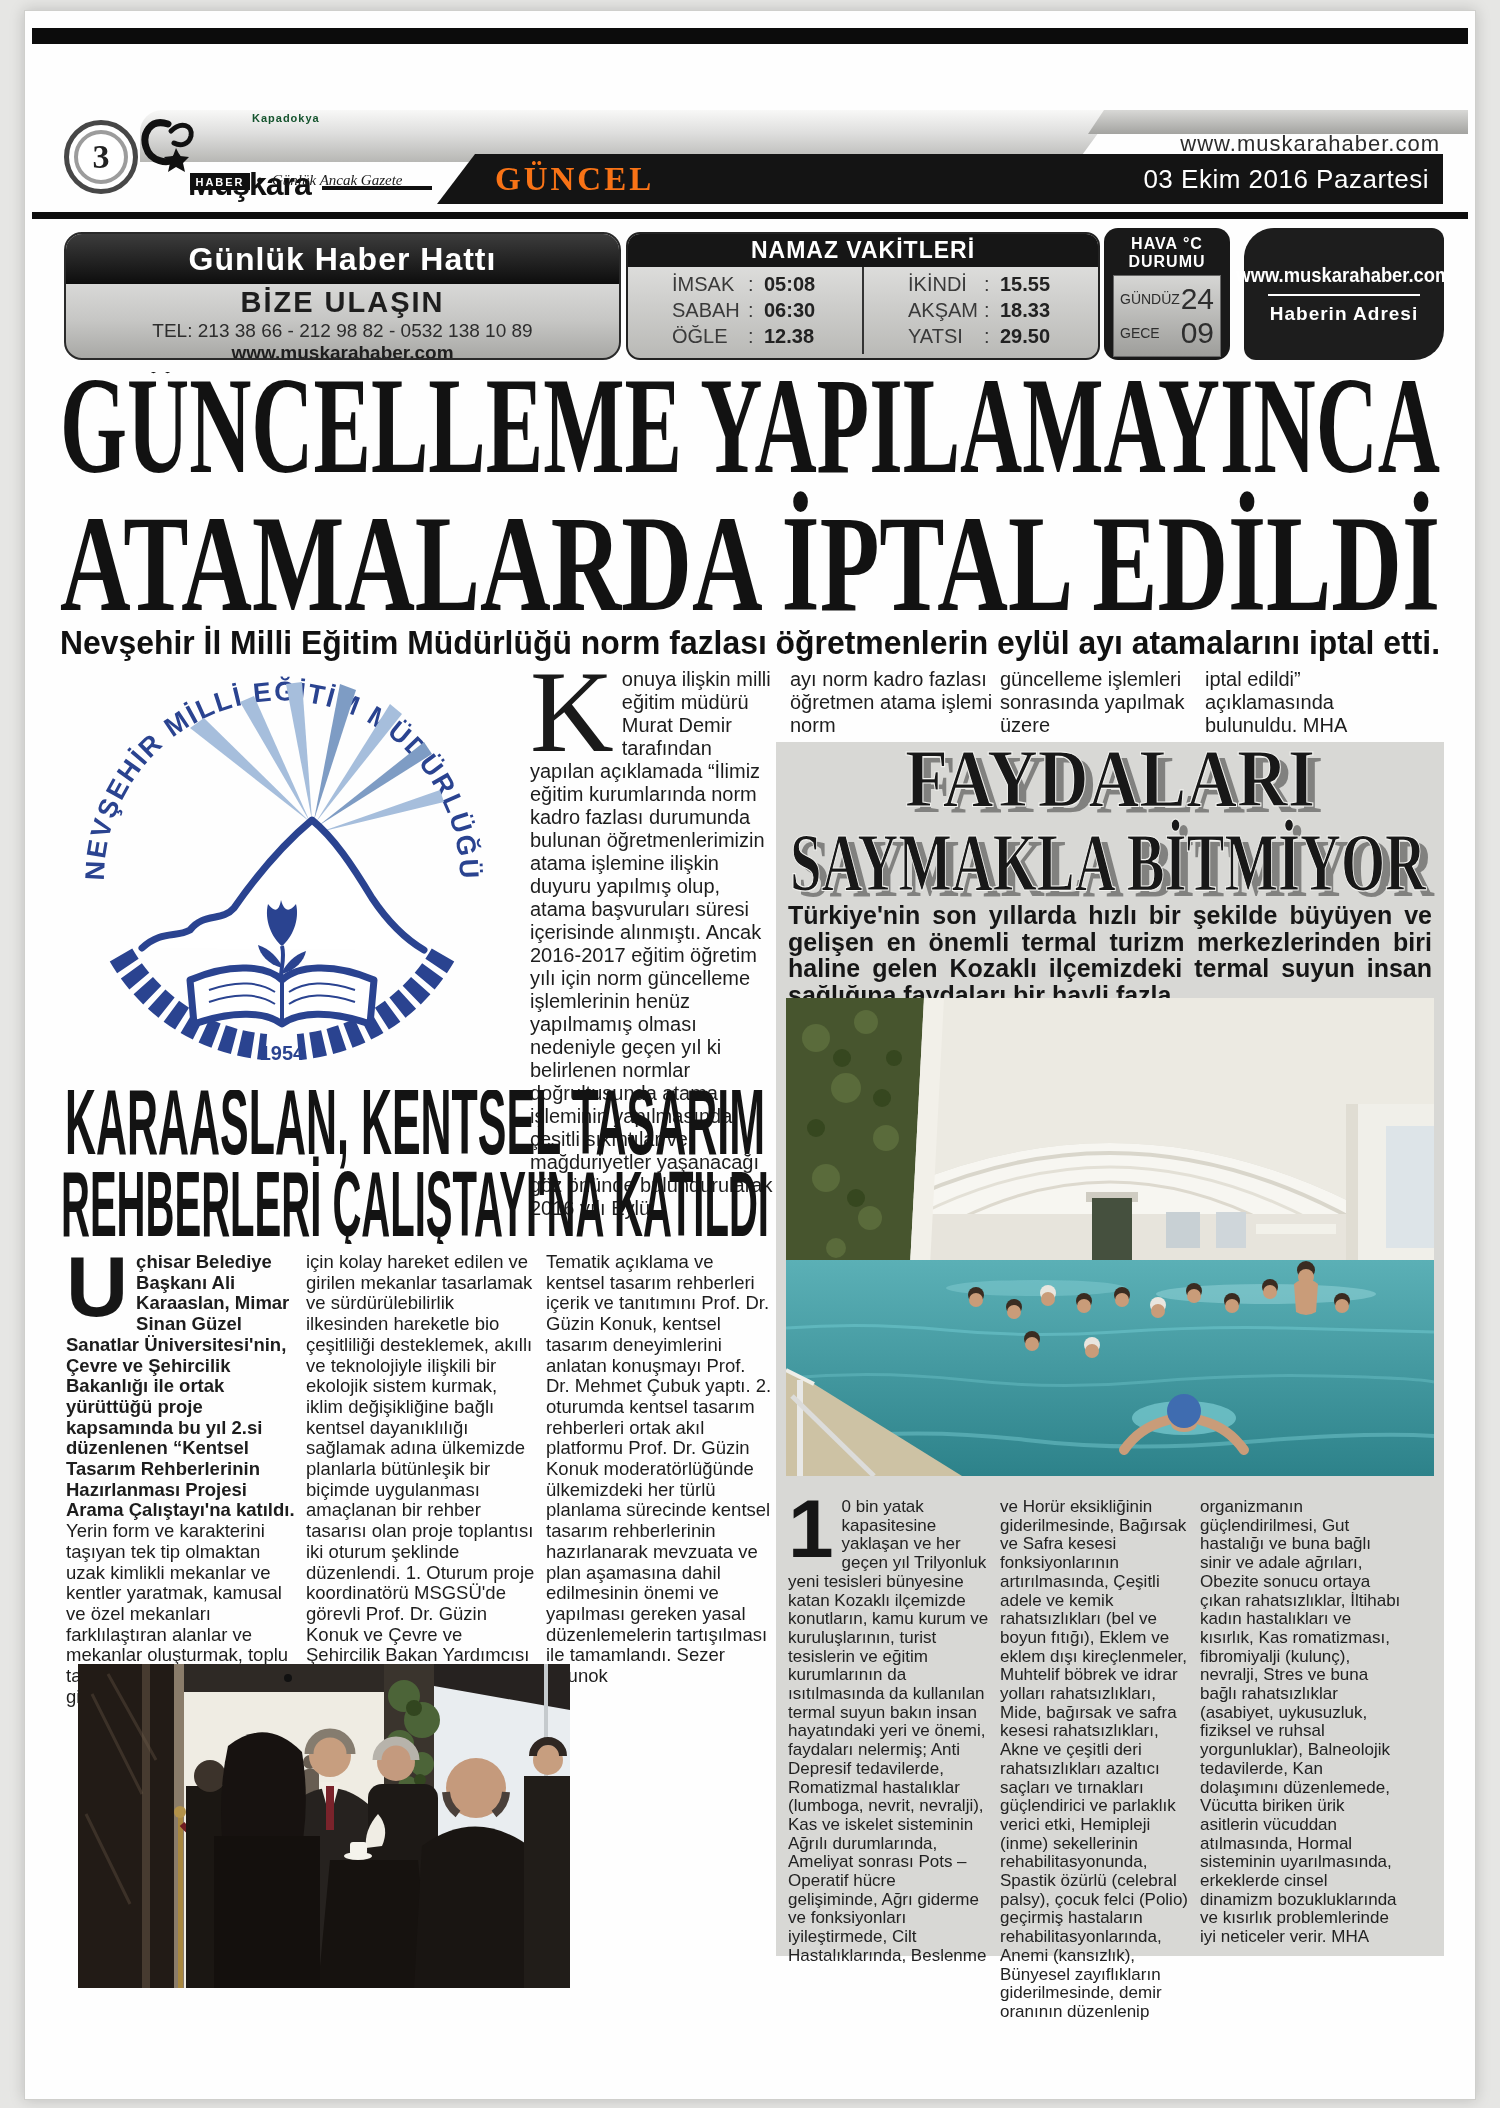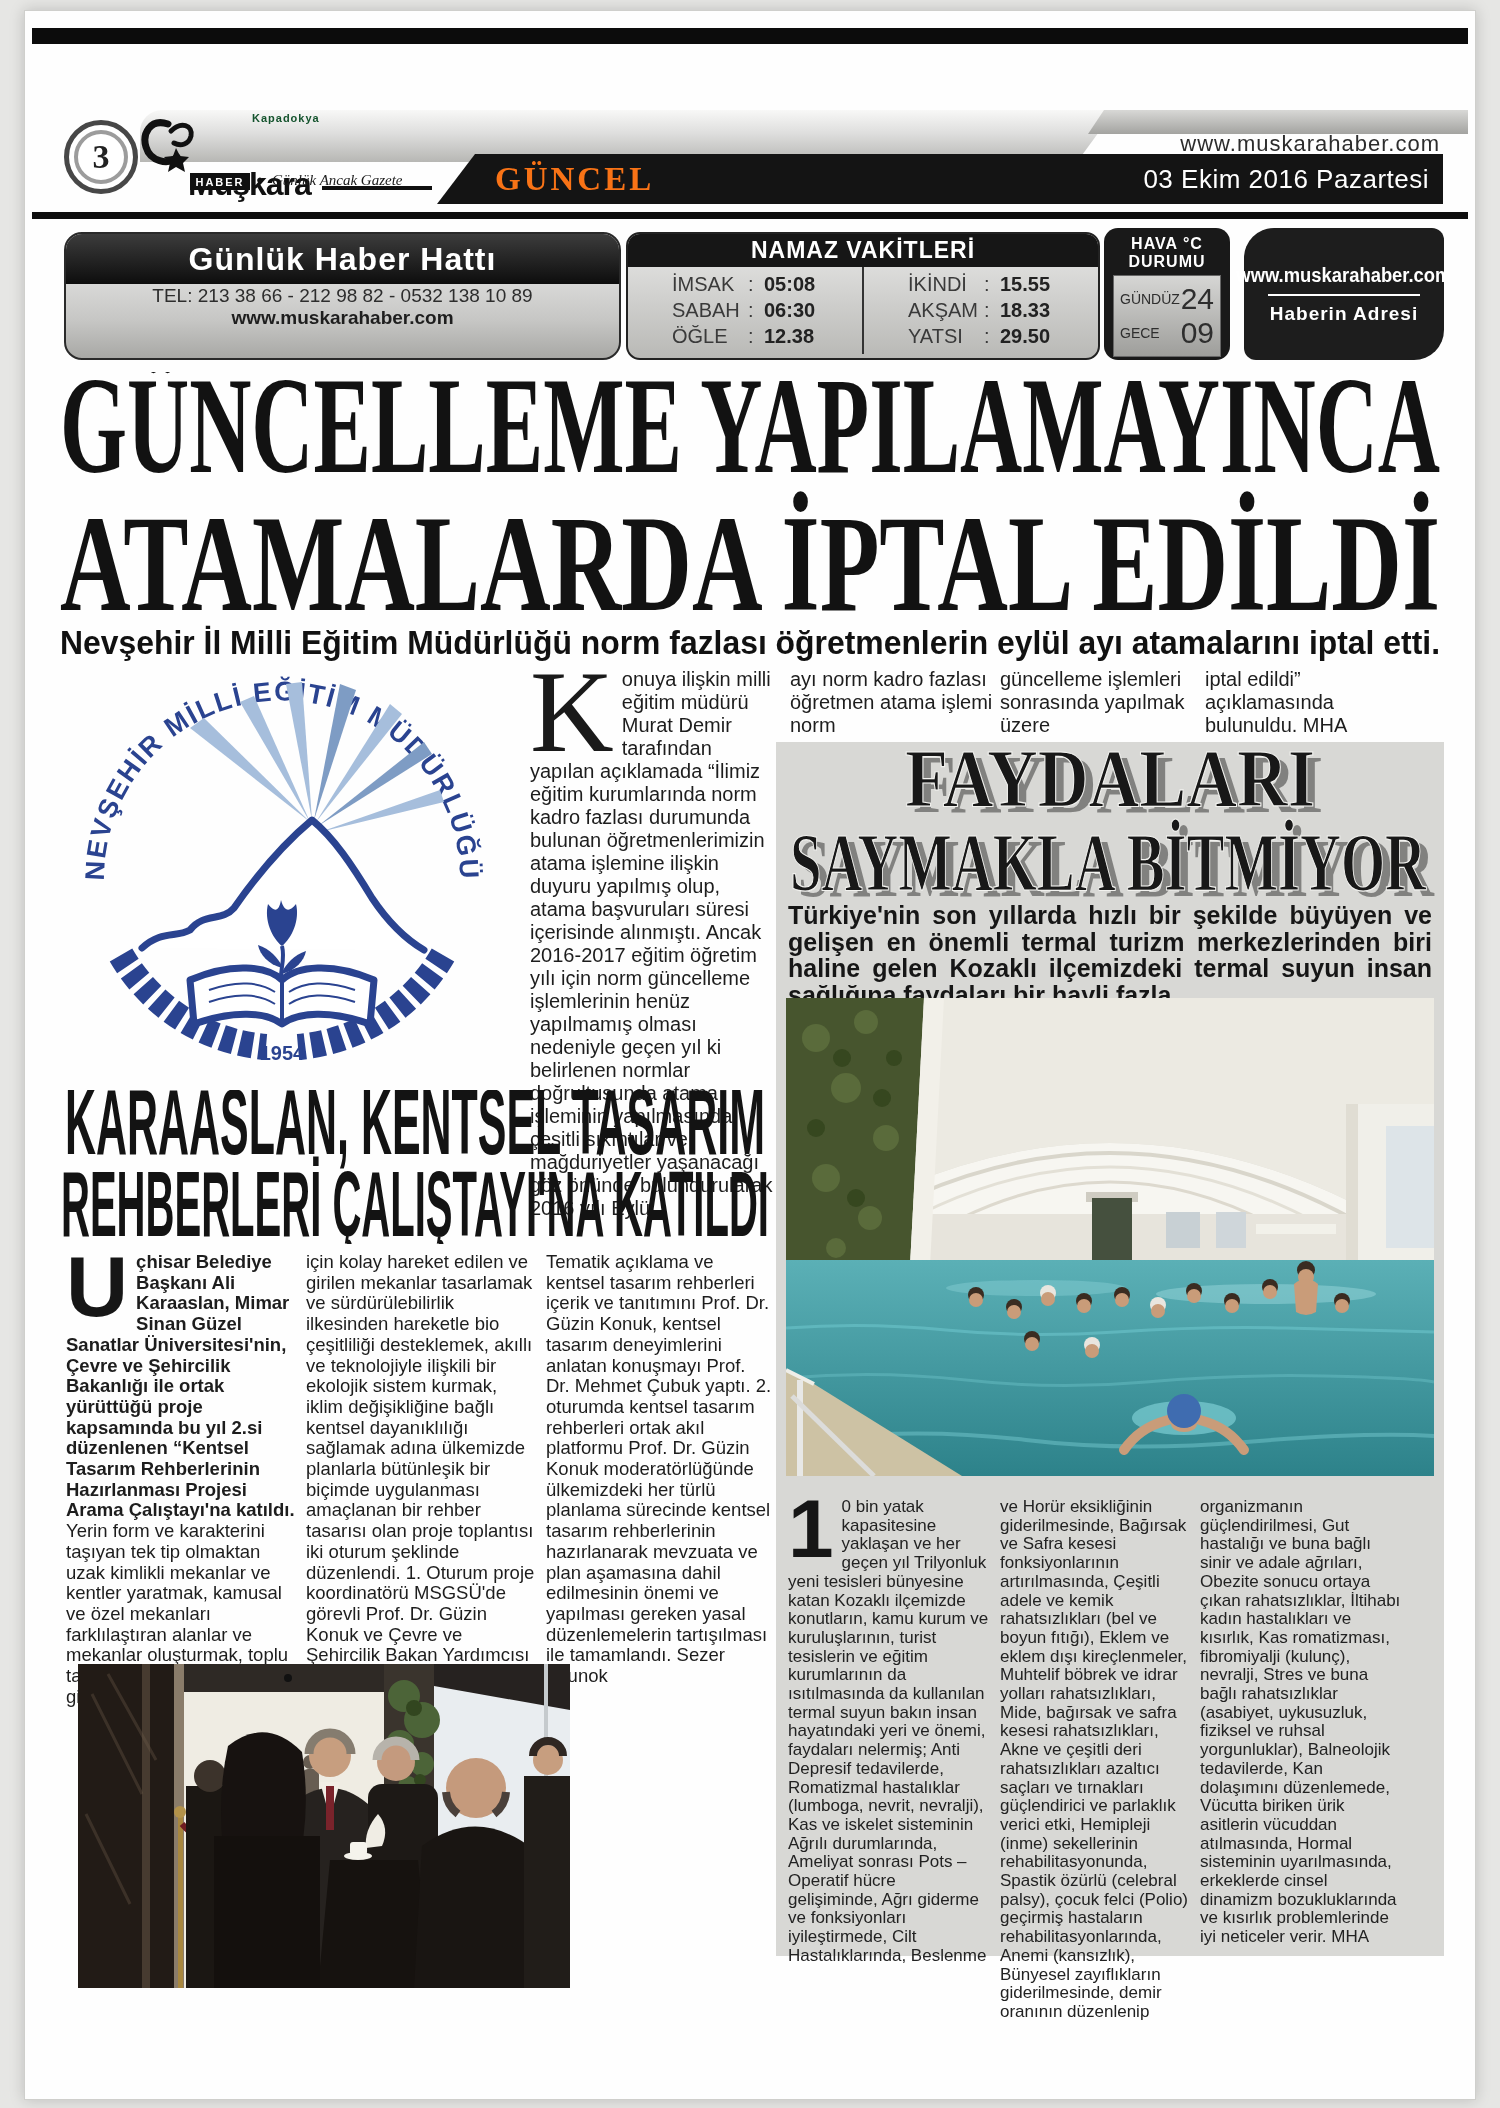--- a/index.html
+++ b/index.html
@@ -114,20 +114,21 @@
   <div class="abs tagrule"></div>
   <div class="abs sitetop">www.muskarahaber.com</div>
   <div class="abs gbar">
     <span class="gsect">GÜNCEL</span>
     <span class="gdate">03 Ekim 2016 Pazartesi</span>
   </div>
   <div class="abs thickrule"></div>
 
   <div class="abs cbox">
     <div class="head">Günlük Haber Hattı</div>
+    <div class="b1">BİZE ULAŞIN</div>
     <div class="b2">TEL: 213 38 66 - 212 98 82 - 0532 138 10 89</div>
     <div class="b3">www.muskarahaber.com</div>
   </div>
 
   <div class="abs pbox">
     <div class="head">NAMAZ VAKİTLERİ</div>
     <div class="pcols">
       <div class="pcol">
         <div class="prow">
             <span class="pn">İMSAK</span>

